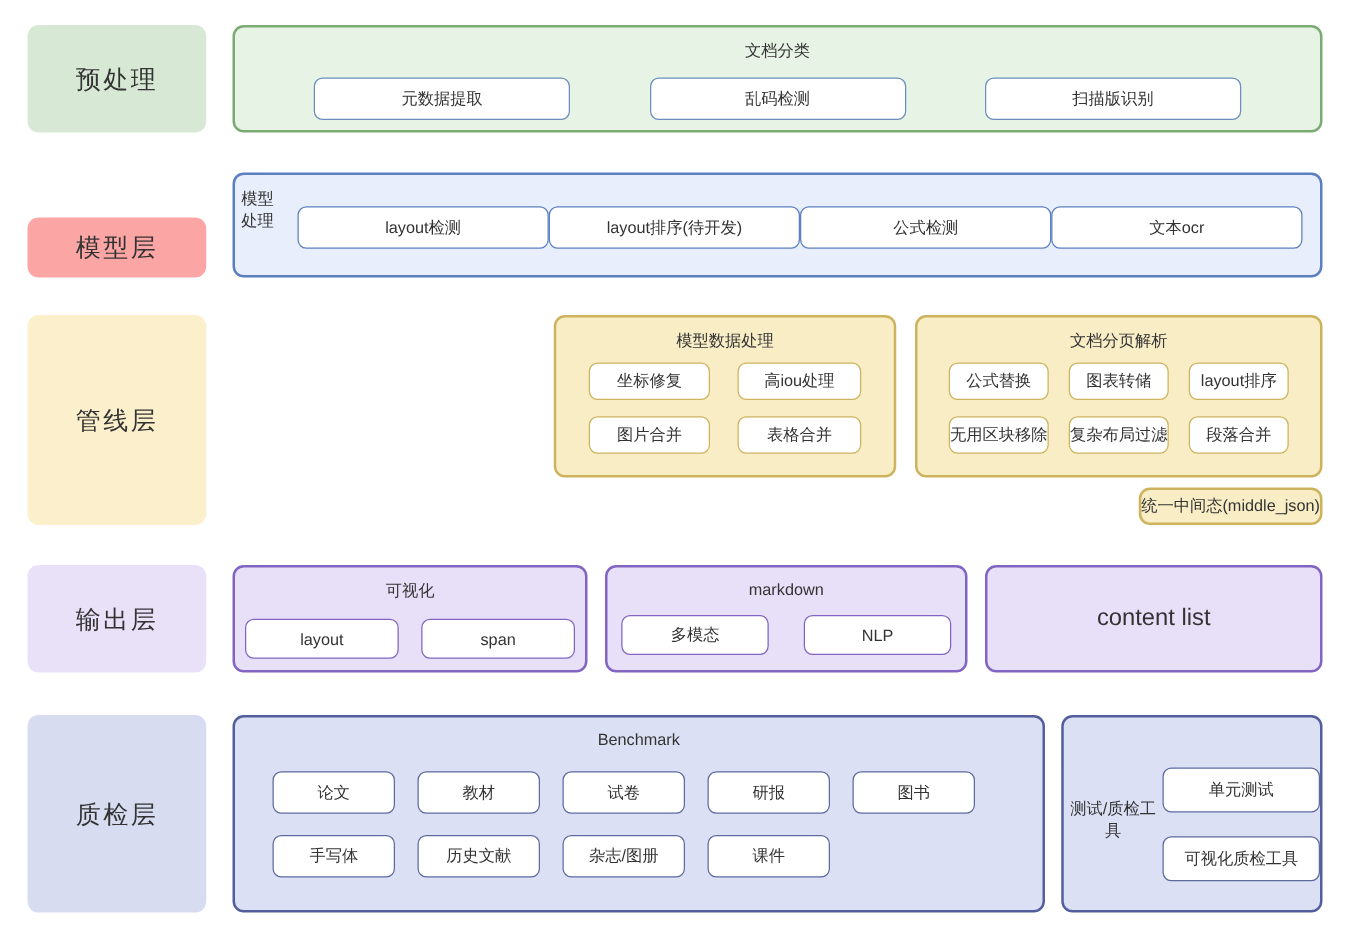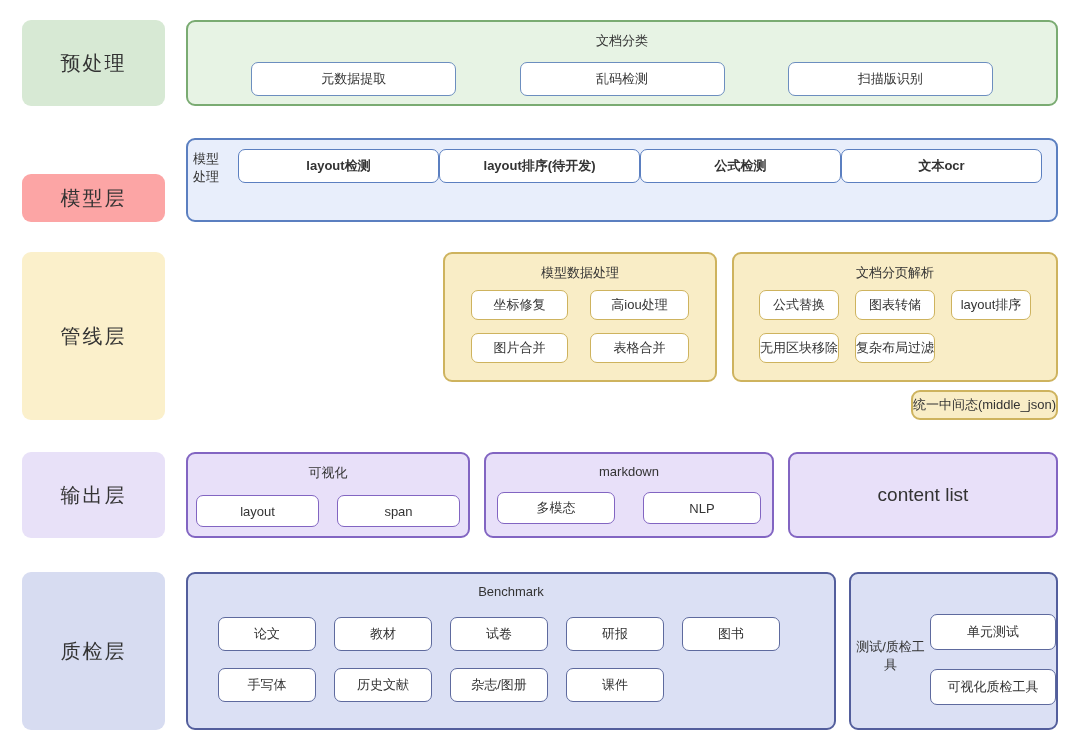--- a/index.html
+++ b/index.html
@@ -52,21 +52,21 @@
   .bd-purple { border-color:#8265c2; }
   .bd-indigo { border-color:#5e6a9e; }
 
   
   .c-doccls { flex:1; display:flex; flex-direction:column; }
   .boxes1 { display:flex; justify-content:space-evenly; margin-top:12px; }
   .boxes1 .wb { width:205px; height:34px; }
 
   
   .c-modelproc { flex:1; display:flex; }
-  .boxes2 { display:flex; justify-content:space-between; padding:0 14px; margin-top:9px;font-weight:bold; }
+  .boxes2 { display:flex; justify-content:space-between; padding:0 14px; margin-top:25px; }
   .boxes2 .wb { width:201px; height:34px; }
 
   
   .rcol { flex:1; display:flex; flex-direction:column; gap:8px;align-items:flex-end; }
   .subrow { display:flex; gap:15px; height:130px; }
   .c-mdp { width:274px; flex:none; }
   .grid2 { display:grid; grid-template-columns:97px 99px; gap:13px 22px; justify-content:center; margin-top:8px; }
   .grid2 .wb { height:30px; }
   .c-dpp { flex:1; }
   .grid3 { display:grid; grid-template-columns:repeat(3,1fr); gap:13px 16px; padding:8px 25px 0 25px; }
@@ -137,20 +137,21 @@
           </div>
         </div>
         <div class="c c-y c-dpp">
           <div class="t">文档分页解析</div>
           <div class="grid3">
             <div class="wb bd-yellow">公式替换</div>
             <div class="wb bd-yellow">图表转储</div>
             <div class="wb bd-yellow">layout排序</div>
             <div class="wb bd-yellow">无用区块移除</div>
             <div class="wb bd-yellow">复杂布局过滤</div>
+            <div class="wb bd-yellow">段落合并</div>
           </div>
         </div>
       </div>
       <div class="c c-y ybar">统一中间态(middle_json)</div>
     </div>
   </div>
 
   <div class="row r4">
     <div class="lbl lbl-p">输出层</div>
     <div class="subrow4">

